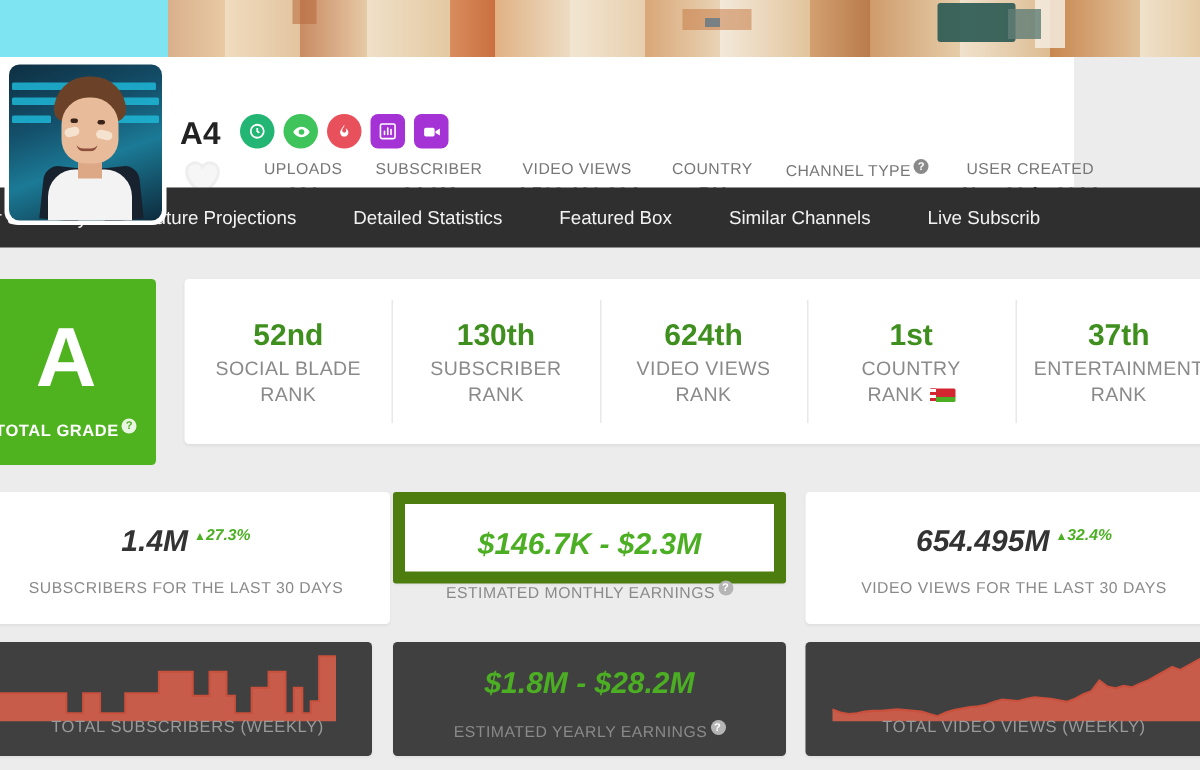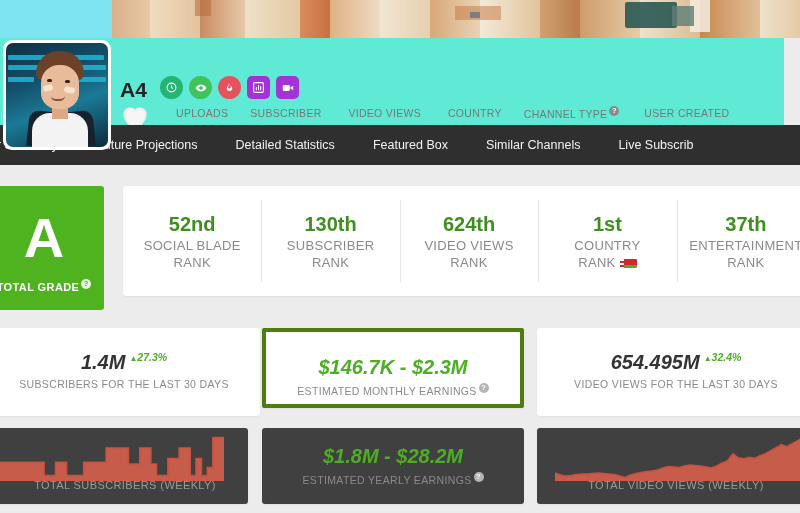--- a/index.html
+++ b/index.html
@@ -54,22 +54,22 @@
     position: absolute; left: 455px; top: 6px; width: 46px; height: 14px;
     background: #c4753f; opacity: .5;
   }
   .banner .blue-dot {
     position: absolute; left: 470px; top: 12px; width: 10px; height: 6px;
     background: #3a6a8c; opacity: .6;
   }
 
   
   .headerbar {
-    position: absolute; left: 0; top: 38px; width: 784px; height: 87px;
-    background: #5eead4;
+    position: absolute; left: 0; top: 38px; width: 716px; height: 87px;
+    background: #ffffff;
   }
 
   
   .avatar-wrap {
     position: absolute; left: 3px; top: 2px; width: 108px; height: 110px;
     background: #ffffff; border-radius: 9px;
     padding: 3px; z-index: 6;
   }
   .avatar {
     width: 100%; height: 100%; border-radius: 7px; overflow: hidden;
@@ -191,27 +191,27 @@
 
   
   .mid-row { position: absolute; left: 0; top: 328px; width: 800px; height: 90px; }
   .mid-card {
     position: absolute; top: 0; height: 88px; background: #fff; border-radius: 3px;
     display: flex; flex-direction: column; align-items: center; justify-content: flex-start;
     padding-top: 18px; box-shadow: 0 1px 2px rgba(0,0,0,.05);
   }
   .card-subs { left: -12px; width: 272px; }
   .card-earn {
-    left: 262px; width: 262px; height: 80px;
-    border: 4px solid #4d7c0f; border-radius: 2px; padding-top: 24px;
+    left: 262px; width: 262px; height: 61px;
+    border: 8px solid #4d7c0f; border-radius: 2px; padding-top: 16px;
   }
   .card-views { left: 537px; width: 278px; }
   .big-num { font-size: 20px; font-weight: bold; color: #333; line-height: 23px; font-style: italic; }
   .big-num.green { color: #4caf23; }
-  .sub-lbl { font-size: 10.5px; color: #8a8a8a; letter-spacing: .35px; margin-top: 4px; }
+  .sub-lbl { font-size: 10.5px; color: #8a8a8a; letter-spacing: .35px; margin-top: 12px; }
   .delta { font-size: 10.5px; font-weight: bold; color: #4caf23; vertical-align: super; margin-left: 4px; }
   .delta .tri { font-size: 8px; }
 
   
   .bot-row { position: absolute; left: 0; top: 428px; width: 800px; height: 85px; }
   .bot-card {
     position: absolute; top: 0; height: 76px; background: #404040; border-radius: 3px;
     box-shadow: 0 1px 2px rgba(0,0,0,.05); overflow: hidden;
   }
   .bcard-subs { left: -12px; width: 260px; }

